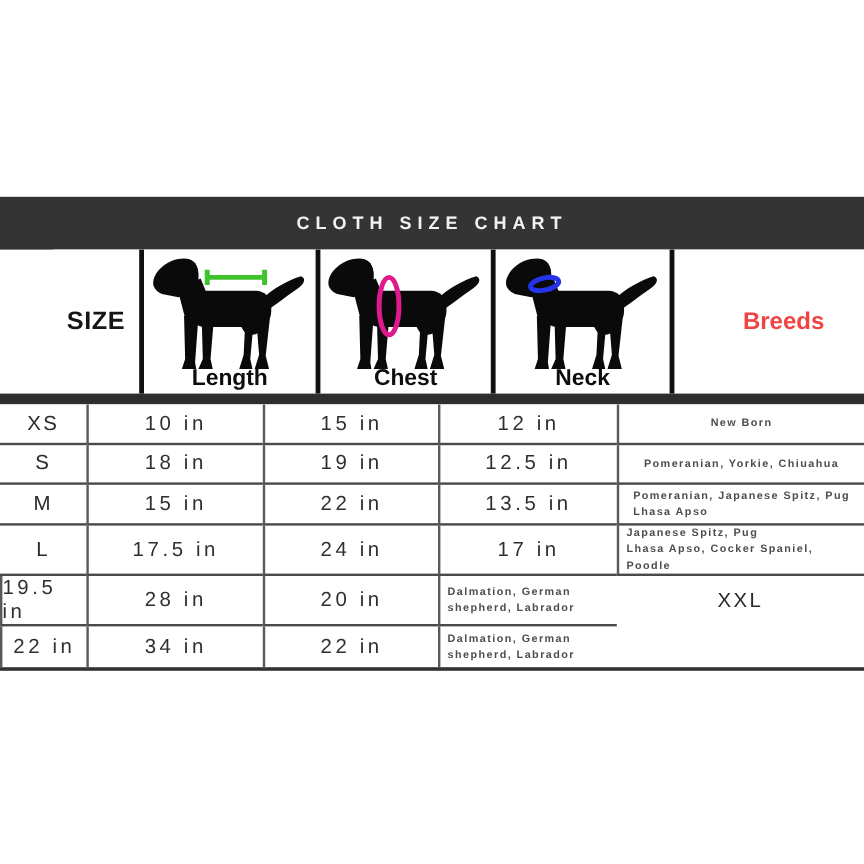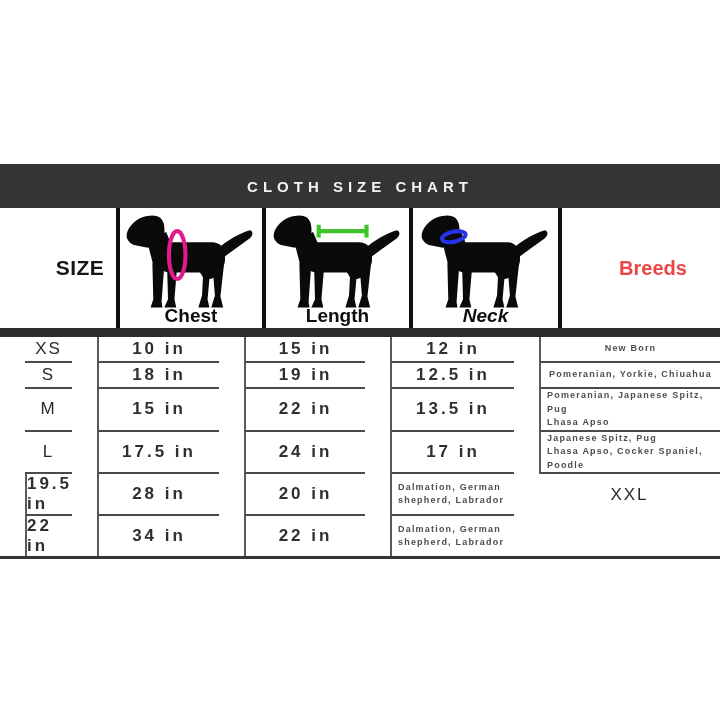--- a/index.html
+++ b/index.html
@@ -26,21 +26,21 @@
   }
   .h-size {
     width:72px; display:flex; align-items:center; justify-content:center;
     font-size:21px; font-weight:bold; color:#161616; letter-spacing:0.5px;
   }
   .h-measure {
     position:relative; border-left:4px solid #101010;
   }
   .h-measure.w1 { width:147px; }
   .h-measure.w2 { width:146px; }
-  .h-measure.w3 { width:149px;font-style:italic; }
+  .h-measure.w3 { width:149px; }
   .h-breeds {
     flex:1; border-left:4px solid #101010;
     display:flex; align-items:center; justify-content:center;
     font-size:20px; font-weight:bold; color:#ef4444;
   }
   .dog-svg { position:absolute; top:2px; left:50%; transform:translateX(-50%); }
   .measure-label {
     position:absolute; bottom:1px; left:0; width:100%;
     text-align:center; font-size:19px; font-weight:bold; color:#0d0d0d;
   }
@@ -56,23 +56,22 @@
     display:grid;
     grid-template-columns:72px 147px 146px 149px 1fr;
     grid-auto-rows:1fr;
     border-bottom:3px solid #333333;
     background:#fff;
   }
   .cell {
     display:flex; align-items:center; justify-content:center;
     border-bottom:2px solid #4a4a4a;
     color:#2e2e2e;
-    margin-left:25px;
   }
-  .cell.vline { border-left:2px solid #5a5a5a;font-weight:bold; }
+  .cell.vline { border-left:2px solid #5a5a5a; }
   .cell:nth-last-child(-n+5) { border-bottom:none; }
   .cell.size-col { font-size:17px; letter-spacing:2px; color:#2a2a2a; }
   .cell.val-col  { font-size:17px; letter-spacing:3px; color:#2f2f2f; }
   .cell.breeds-col {
     font-size:9px; font-weight:bold; letter-spacing:1.2px; color:#4d4d4d;
     white-space:pre-line; line-height:1.5; padding:0 6px;
   }
 </style>
 </head>
 <body>
@@ -80,60 +79,60 @@
 <div class="canvas">
 
   <div class="title-bar">
     <span>CLOTH SIZE CHART</span>
   </div>
 
   <div class="header-row">
 
     <div class="h-size">SIZE</div>
 
-    <div class="h-measure w2">
-      <svg class="dog-svg" width="138" height="103" viewBox="0 0 150 112">
-        <g fill="#0a0a0a">
-          <path d="M5,28 C5,21 12,12 22,8 C30,5 38,5 42,9 C45,12 46,17 46,23 L46,34 L28,41 L13,38 C8,36 5,32 5,28 Z"></path>
-          <path d="M33,7 C40,6 46,11 46,20 C46,29 42,36 37,38 C33,35 30,28 30,19 C30,13 31,9 33,7 Z"></path>
-          <polygon points="27,33 48,24 62,58 34,60"></polygon>
-          <rect x="38" y="35" width="74" height="33" rx="14"></rect>
-          <path d="M103,43 C114,33 128,25 139,22 C144,24 142,29 136,33 C126,40 114,49 107,54 Z"></path>
-          <path d="M33,58 L46,59 L43,100 L44,106 L31,106 L34,97 Z"></path>
-          <path d="M49,61 L60,61 L57,97 L59,106 L46,106 L50,97 Z"></path>
-          <path d="M84,40 C99,40 110,49 108,61 C107,70 100,75 95,75 L93,97 L95,106 L83,106 L87,93 L88,73 L80,60 Z"></path>
-          <path d="M98,56 L111,58 L107,94 L110,106 L97,106 L101,93 Z"></path>
-        </g>
-        <g>
-          <ellipse cx="60" cy="49" rx="9" ry="26" fill="none" stroke-width="4.5" stroke="#e01a8c"></ellipse>
-        </g>
-      </svg>
-      <div class="measure-label">Chest</div>
-    </div>
-
     <div class="h-measure w1">
       <svg class="dog-svg" width="138" height="103" viewBox="0 0 150 112">
         <g fill="#0a0a0a">
           <path d="M5,28 C5,21 12,12 22,8 C30,5 38,5 42,9 C45,12 46,17 46,23 L46,34 L28,41 L13,38 C8,36 5,32 5,28 Z"></path>
           <path d="M33,7 C40,6 46,11 46,20 C46,29 42,36 37,38 C33,35 30,28 30,19 C30,13 31,9 33,7 Z"></path>
           <polygon points="27,33 48,24 62,58 34,60"></polygon>
           <rect x="38" y="35" width="74" height="33" rx="14"></rect>
           <path d="M103,43 C114,33 128,25 139,22 C144,24 142,29 136,33 C126,40 114,49 107,54 Z"></path>
           <path d="M33,58 L46,59 L43,100 L44,106 L31,106 L34,97 Z"></path>
           <path d="M49,61 L60,61 L57,97 L59,106 L46,106 L50,97 Z"></path>
           <path d="M84,40 C99,40 110,49 108,61 C107,70 100,75 95,75 L93,97 L95,106 L83,106 L87,93 L88,73 L80,60 Z"></path>
           <path d="M98,56 L111,58 L107,94 L110,106 L97,106 L101,93 Z"></path>
         </g>
         <g>
           <line x1="54" y1="23" x2="106" y2="23" stroke-width="4.5" stroke="#3fc32c"></line>
           <line x1="54" y1="16" x2="54" y2="30" stroke-width="4.5" stroke="#3fc32c"></line>
           <line x1="106" y1="16" x2="106" y2="30" stroke-width="4.5" stroke="#3fc32c"></line>
         </g>
       </svg>
       <div class="measure-label">Length</div>
+    </div>
+
+    <div class="h-measure w2">
+      <svg class="dog-svg" width="138" height="103" viewBox="0 0 150 112">
+        <g fill="#0a0a0a">
+          <path d="M5,28 C5,21 12,12 22,8 C30,5 38,5 42,9 C45,12 46,17 46,23 L46,34 L28,41 L13,38 C8,36 5,32 5,28 Z"></path>
+          <path d="M33,7 C40,6 46,11 46,20 C46,29 42,36 37,38 C33,35 30,28 30,19 C30,13 31,9 33,7 Z"></path>
+          <polygon points="27,33 48,24 62,58 34,60"></polygon>
+          <rect x="38" y="35" width="74" height="33" rx="14"></rect>
+          <path d="M103,43 C114,33 128,25 139,22 C144,24 142,29 136,33 C126,40 114,49 107,54 Z"></path>
+          <path d="M33,58 L46,59 L43,100 L44,106 L31,106 L34,97 Z"></path>
+          <path d="M49,61 L60,61 L57,97 L59,106 L46,106 L50,97 Z"></path>
+          <path d="M84,40 C99,40 110,49 108,61 C107,70 100,75 95,75 L93,97 L95,106 L83,106 L87,93 L88,73 L80,60 Z"></path>
+          <path d="M98,56 L111,58 L107,94 L110,106 L97,106 L101,93 Z"></path>
+        </g>
+        <g>
+          <ellipse cx="60" cy="49" rx="9" ry="26" fill="none" stroke-width="4.5" stroke="#e01a8c"></ellipse>
+        </g>
+      </svg>
+      <div class="measure-label">Chest</div>
     </div>
 
     <div class="h-measure w3">
       <svg class="dog-svg" width="138" height="103" viewBox="0 0 150 112">
         <g fill="#0a0a0a">
           <path d="M5,28 C5,21 12,12 22,8 C30,5 38,5 42,9 C45,12 46,17 46,23 L46,34 L28,41 L13,38 C8,36 5,32 5,28 Z"></path>
           <path d="M33,7 C40,6 46,11 46,20 C46,29 42,36 37,38 C33,35 30,28 30,19 C30,13 31,9 33,7 Z"></path>
           <polygon points="27,33 48,24 62,58 34,60"></polygon>
           <rect x="38" y="35" width="74" height="33" rx="14"></rect>
           <path d="M103,43 C114,33 128,25 139,22 C144,24 142,29 136,33 C126,40 114,49 107,54 Z"></path>

